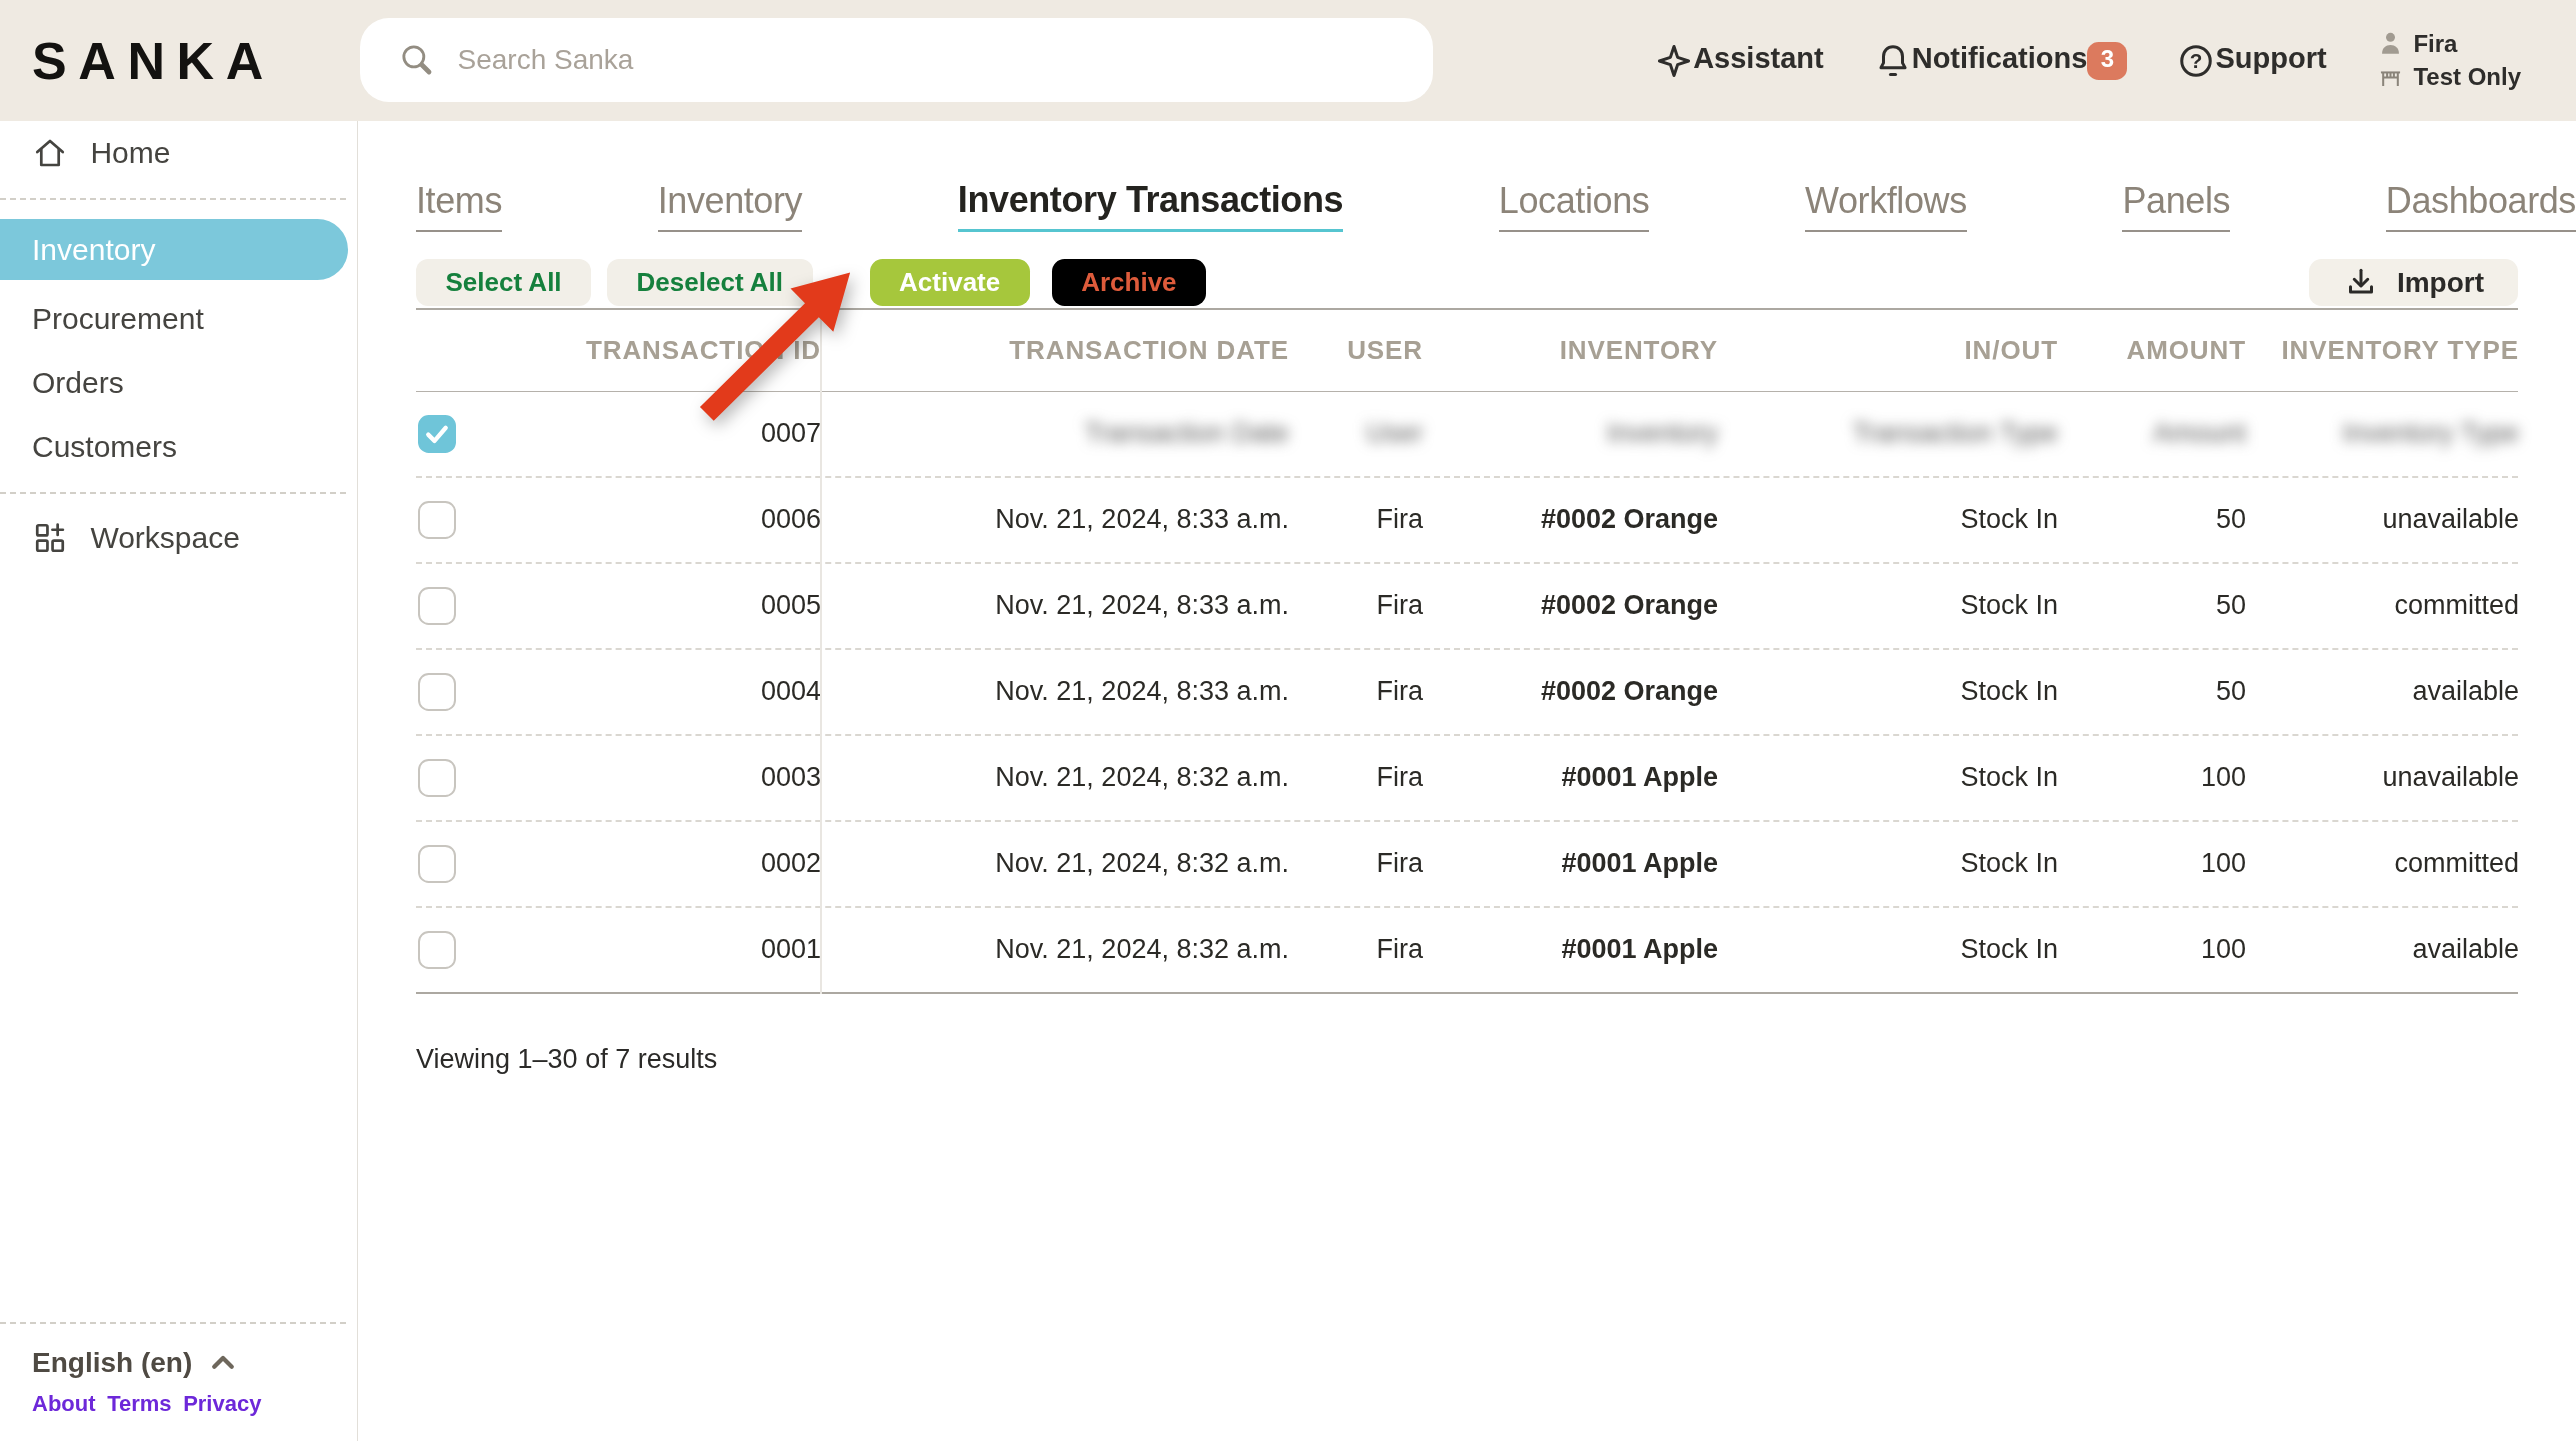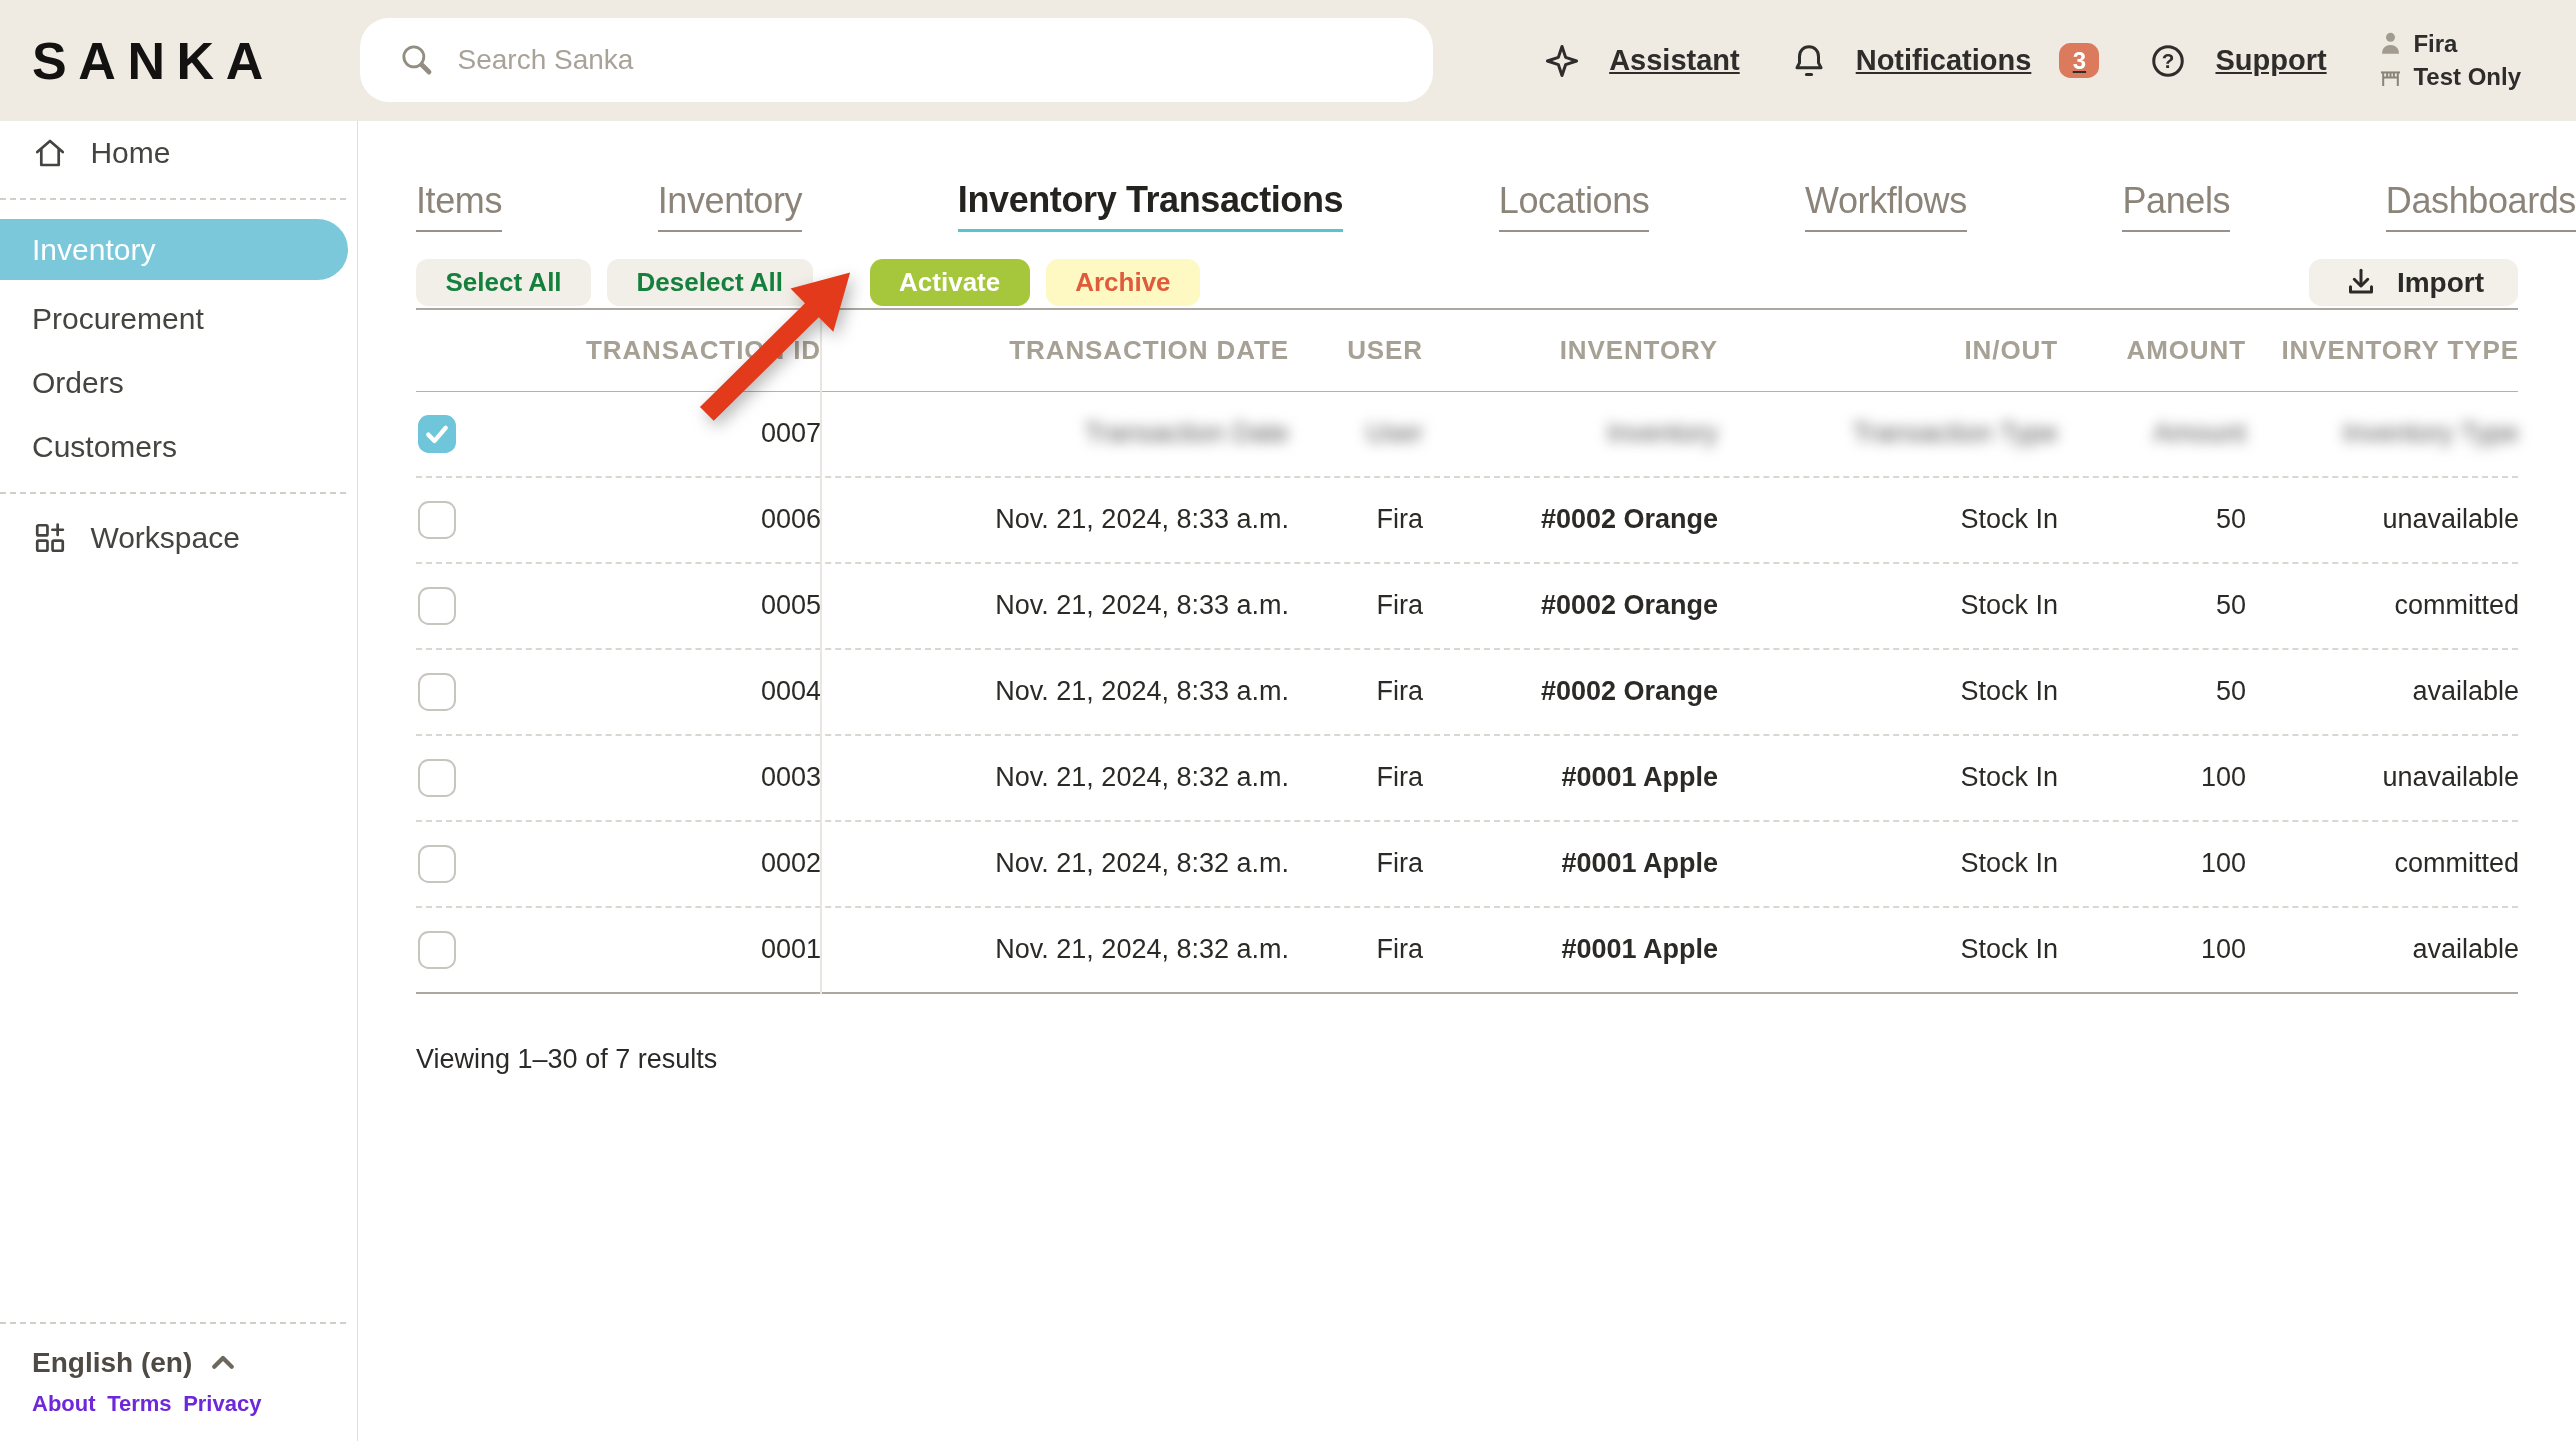--- a/index.html
+++ b/index.html
@@ -9,21 +9,21 @@
     font-family:"Liberation Sans","DejaVu Sans",sans-serif; color:#2F2E2C;
   }
   
   .topbar { position:absolute; top:0; left:0; width:2576px; height:121px; background:#EFEAE2; z-index:5; }
   .logo { position:absolute; left:32px; top:50%; transform:translateY(-50%);
           font-size:52px; font-weight:800; letter-spacing:11.6px; color:#131210; cursor:pointer; }
   .search { position:absolute; left:360px; top:18px; width:1073px; height:84px; background:#FFFFFF;
             border-radius:29px; display:flex; align-items:center; padding-left:38px; gap:21.5px; cursor:text; }
   .search-ph { font-size:28px; color:#A9A299; }
   .topbar-right { position:absolute; right:55px; top:0; height:121px; display:flex; align-items:center; gap:50px; }
-  .tb-item { display:flex; align-items:center; gap:28px; font-size:29px; font-weight:700; color:#2E2D2B; cursor:pointer; white-space:nowrap;text-decoration:underline; }
+  .tb-item { display:flex; gap:0; font-size:29px; font-weight:700; color:#2E2D2B; cursor:pointer; white-space:nowrap; }
   .badge { background:#DC7A5E; color:#fff; font-size:24px; font-weight:700; border-radius:11.6px; padding:5.4px 13.4px; line-height:1; }
   .user-block { display:flex; flex-direction:column; gap:5.4px; cursor:pointer; }
   .user-line { display:flex; align-items:center; gap:9.8px; font-size:24px; font-weight:700; color:#2E2D2B; }
   
   .sidebar { position:absolute; top:121px; left:0; width:358px; bottom:0; background:#FFFFFF;
              border-right:1.8px solid #E2DFD9; }
   .snav { display:flex; flex-direction:column; }
   .sitem { height:64px; display:flex; align-items:center; gap:22.4px; padding-left:32px;
            font-size:30px; color:#454440; cursor:pointer; }
   .sitem.active { background:#7CC8DB; color:#FFFFFF; border-radius:0 36px 36px 0; margin:7.2px 9px 7.2px 0; height:61px; }
@@ -38,21 +38,21 @@
   .tabs { display:flex; gap:29px; margin:58px 0 0 58px; align-items:flex-end;justify-content:space-between; }
   .tab { font-size:36px; color:#8C8479; font-weight:500; padding-bottom:8px; border-bottom:2.7px solid #97918A;
          cursor:pointer; white-space:nowrap; letter-spacing:-0.4px; }
   .tab.active { color:#24231F; font-weight:700; border-bottom:3.6px solid #56C5D0; }
   .actions { margin:27px 58px 0 58px; display:flex; align-items:center; height:47px; position:relative; }
   .btn { height:47px; border:none; border-radius:12.5px; display:inline-flex; align-items:center; justify-content:center;
          padding:0 29.5px; font-size:26px; font-weight:600; cursor:pointer; font-family:inherit; }
   .btn-neutral { background:#F2EFE8; color:#15803d;border-radius:12px; }
   .gap-s { margin-left:16px; }
   .btn-activate { background:#A6C73C; color:#FFFFFF; margin-left:57px; }
-  .btn-archive { background:#fef9c3; color:#DE5B3B; margin-left:16px; }
+  .btn-archive { background:#000000; color:#DE5B3B; margin-left:22px; }
   .btn-import { position:absolute; right:0; top:0; background:#F3F0E9; color:#2B2A28; gap:18px; font-size:28px; padding:0 34px; }
   
   .table { position:relative; margin:1.8px 0 0 58px; width:2102px; border-top:2.7px solid #ACA8A1; }
   .vline { position:absolute; left:404px; top:0; bottom:0; width:1.8px; background:#E9E6E1; }
   .grid-row { display:grid; grid-template-columns:106px 299px 468px 134px 295px 340px 188px 273px; align-items:center;text-align:right; }
   .thead { height:82px; border-bottom:1.8px solid #B5B1AB; }
   .th { font-size:26px; font-weight:700; color:#A7A094; letter-spacing:0.9px; white-space:nowrap; }
   .trow { height:86px; border-bottom:2.7px dashed #DAD7D1; position:relative; cursor:pointer; }
   #tbody .trow:last-child { border-bottom:2.7px solid #ACA8A1; }
   .cell { font-size:27px; font-weight:500; color:#2B2A26; white-space:nowrap; }

